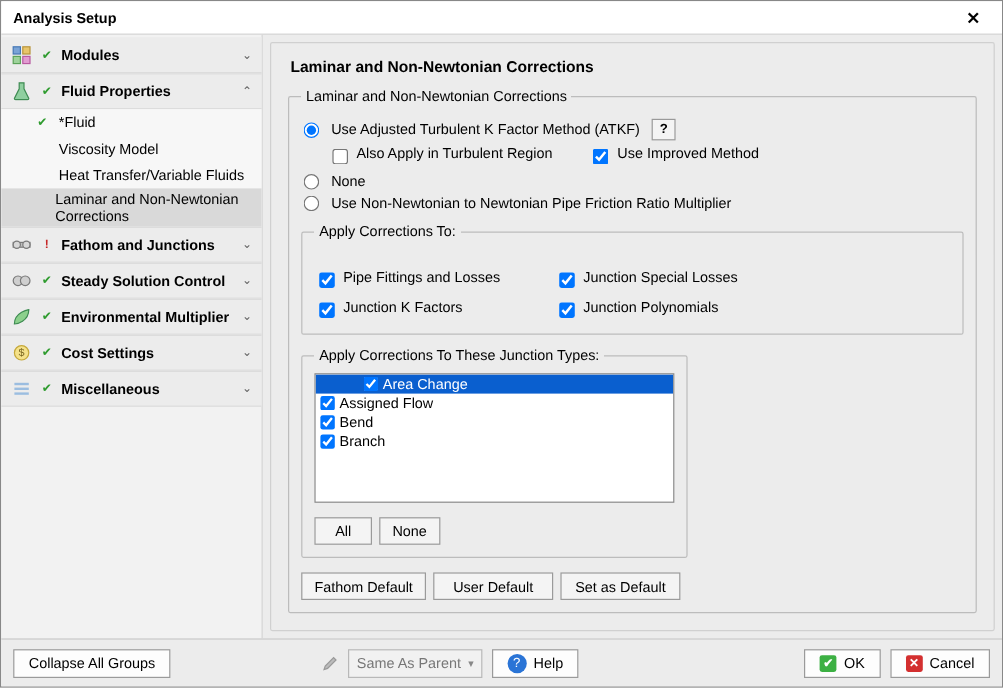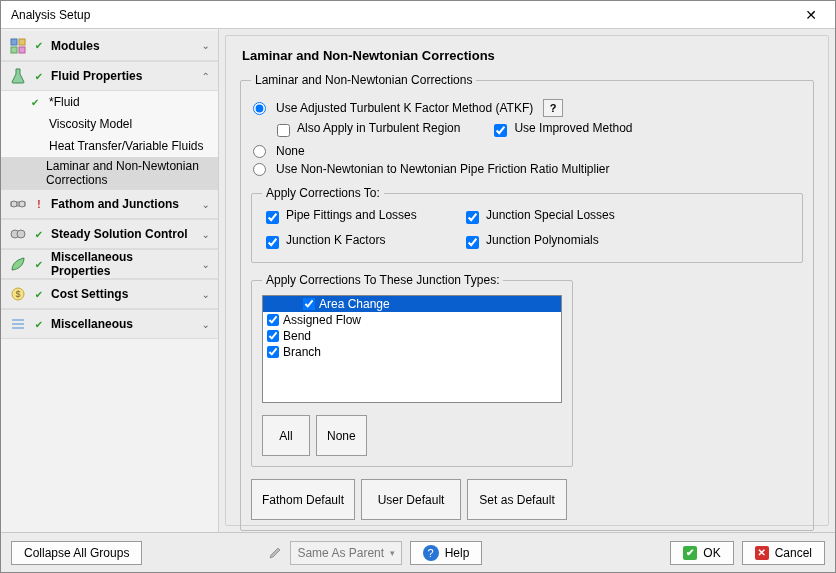--- a/index.html
+++ b/index.html
@@ -16,20 +16,21 @@
     flex-direction: column;
     overflow: hidden;
   }
   .titlebar {
     height: 28px;
     display: flex;
     align-items: center;
     padding: 0 4px 0 10px;
     border-bottom: 1px solid #ccc;
     background: #fff;
+    font-weight: bold;
   }
   .titlebar .title { flex: 1; }
   .titlebar .close { width: 40px; text-align: center; font-size: 14px; cursor: pointer; }
   .body {
     flex: 1;
     display: flex;
     min-height: 0;
   }
   
   .sidebar {
@@ -100,32 +101,32 @@
   .row { display:flex; align-items:center; gap:6px; margin: 4px 0; }
   .indent { margin-left: 22px; }
   .radio-row input[type=radio] { margin:0 4px 0 2px; }
   .help-btn {
     border:1px solid #999; background:#f4f4f4; width:20px; height:18px;
     font-weight:700; font-size:11px; text-align:center; line-height:16px;
     margin-left:4px; cursor:pointer;
   }
   .cb-row { display:flex; align-items:flex-start; gap:4px; }
   .inner-fieldset { margin-top:10px; }
-  .two-col { display:grid; grid-template-columns: 190px 210px; row-gap:6px; column-gap:10px; margin-top:0; }
+  .two-col { display:grid; grid-template-columns: 190px 210px; row-gap:6px; column-gap:10px; margin-top:16px; }
   .listbox {
     width: 300px; height: 108px;
     background:#fff; border:1px solid #888;
     overflow-y: scroll;
     padding:0;
   }
   .list-item { display:flex; align-items:center; gap:4px; padding:0 4px; height:16px; font-size:12px; }
   .list-item.selected { background:#0a5fcf; color:#fff;padding-left:40px; }
   .list-item input[type=checkbox]{ margin:0; width:12px; height:12px; }
   .btn {
-    border:1px solid #9a9a9a; background:#f4f4f4; height:41px;
+    border:1px solid #9a9a9a; background:#f4f4f4; height:23px;
     min-width:48px; padding: 0 10px; cursor:pointer;
     font: inherit;
   }
   .btn-row { display:flex; gap:6px; margin-top:12px; }
   .btn-row.wide .btn { min-width:100px; }
 
   
   .footer {
     height: 40px;
     border-top: 1px solid #c8c8c8;
@@ -239,21 +240,21 @@
       <span class="gh-chevron">⌄</span>
     </div>
 
     <div class="group-header">
       <span class="gh-icon">
         <svg width="16" height="16">
             <path d="M2 14 C2 4 14 2 14 2 C14 12 4 14 2 14 Z" fill="#8cd08c" stroke="#3e8b52"></path>
           </svg>
       </span>
       <span class="gh-status ok-green">✔</span>
-      <span class="gh-label">Miscellaneous Properties</span>
+      <span class="gh-label">Environmental Multiplier</span>
       <span class="gh-chevron">⌄</span>
     </div>
 
     <div class="group-header">
       <span class="gh-icon">
         <svg width="16" height="16">
             <circle cx="8" cy="8" r="6" fill="#f5e28a" stroke="#c5a83a"></circle>
             <text x="8" y="11" font-size="9" text-anchor="middle" fill="#7a6620">$</text>
           </svg>
       </span>

